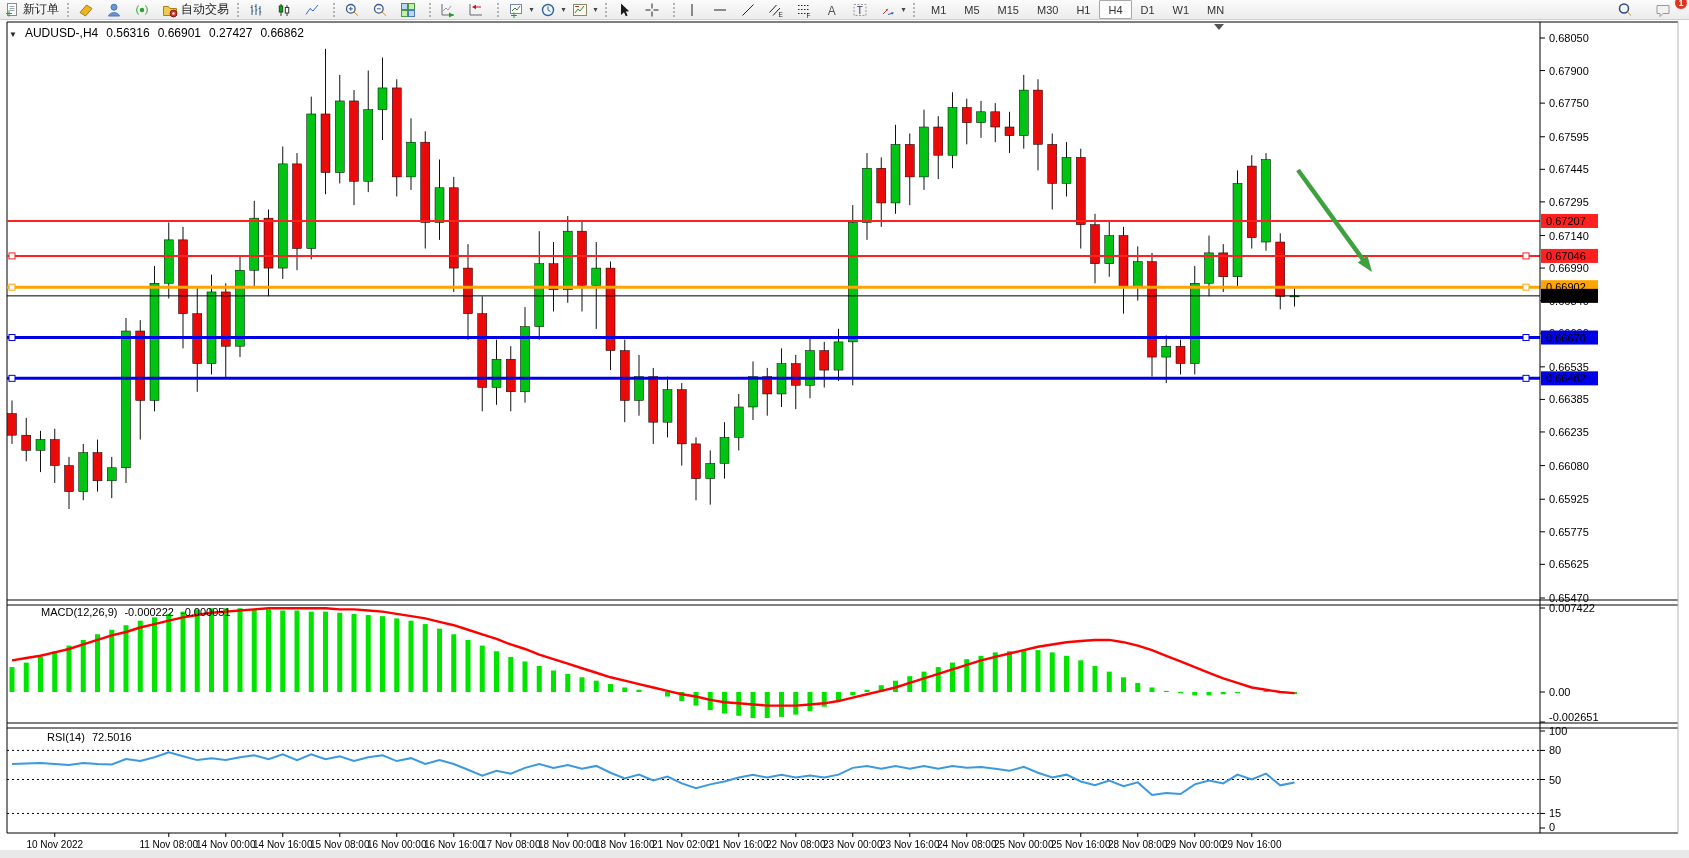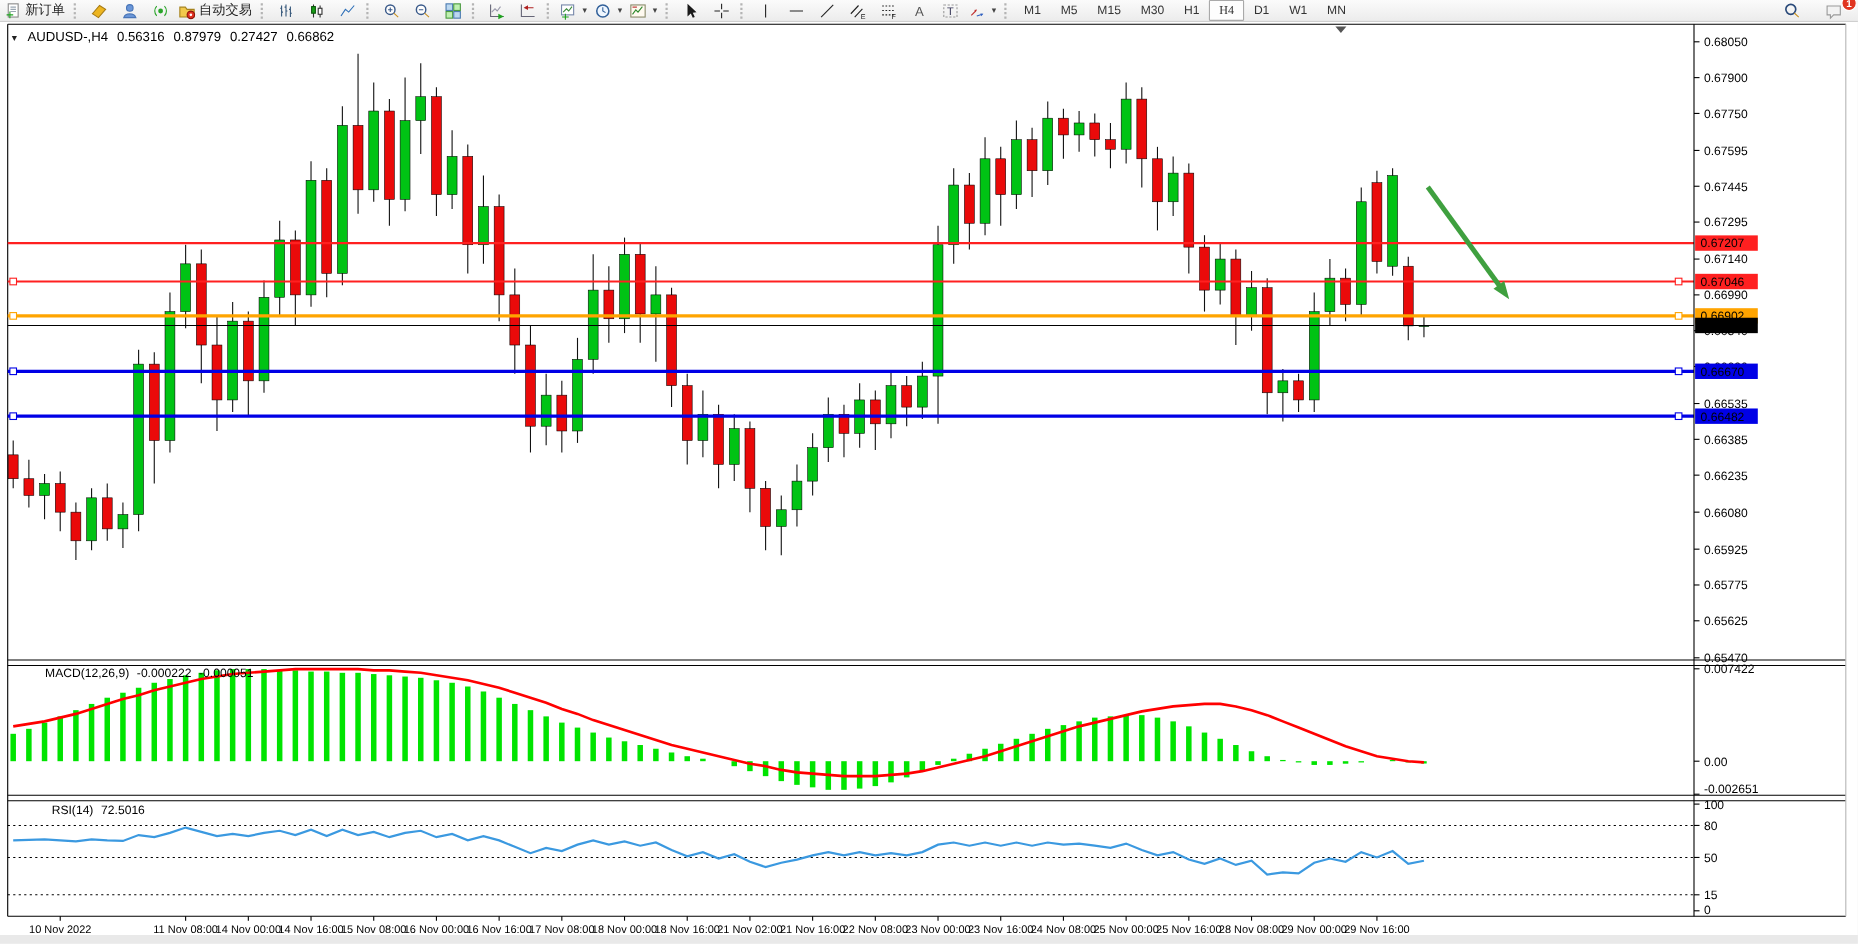--- a/index.html
+++ b/index.html
@@ -2,29 +2,29 @@
 <html><head>
 <meta charset="utf-8">
 <style>
   html,body{margin:0;padding:0;}
   body{width:1689px;height:858px;overflow:hidden;background:#e9e9e9;position:relative;
        font-family:"Liberation Sans",sans-serif;-webkit-font-smoothing:antialiased;}
   
   .toolbar{position:absolute;top:0;left:0;width:1689px;height:20px;display:flex;align-items:center;
            background:linear-gradient(#fbfbfb,#ececec);border-bottom:1px solid #cfcfcf;padding-left:2px;box-sizing:border-box;}
   .tb-grip{width:3px;height:14px;border-left:2px dotted #b4b4b4;margin:0 4px 0 3px;}
-  .tb-btn{height:19px;min-width:24px;display:flex;align-items:center;justify-content:center;gap:3px;
+  .tb-btn{height:19px;min-width:24px;display:flex;align-items:center;gap:3px;
           padding:0 2px;border-radius:2px;cursor:default;}
   .tb-btn span.lbl{font-size:12px;color:#222;white-space:nowrap;padding-right:3px;}
   .ic{width:16px;height:16px;display:block;}
   .ic path,.ic line{stroke-width:1;}
   .caret{font-size:8px;color:#444;width:9px;text-align:center;}
   .tf-group{display:flex;align-items:center;height:20px;}
   .tf-btn{height:17px;padding:0 8px;display:flex;align-items:center;font-size:11px;color:#333;border:1px solid transparent;}
-  .tf-btn.active{background:#fdfdfd;border:1px solid #a9a9a9;border-radius:1px;font-family:Liberation Serif, serif;}
+  .tf-btn.active{background:#fdfdfd;border:1px solid #a9a9a9;border-radius:1px;}
   .tb-right{margin-left:auto;display:flex;align-items:center;margin-right:8px;gap:10px;}
   .chat-wrap{position:relative;}
   .badge{position:absolute;top:-4px;right:-7px;width:12px;height:12px;border-radius:50%;background:#e03420;
          color:#fff;font-size:9px;line-height:12px;text-align:center;font-weight:bold;border:1px solid #fff;}
   
   .chart-area{position:absolute;top:20px;left:0;width:1689px;height:830px;background:#ffffff;}
   #chart-svg{position:absolute;left:0;top:0;}
   #chart-svg text{font-family:"Liberation Sans",sans-serif;font-size:11px;fill:#000;}
   #chart-svg text.tm{font-size:10px;}
   .panel-label{position:absolute;font-size:11px;color:#000;display:flex;gap:7px;align-items:baseline;}
@@ -667,21 +667,21 @@
         <text x="1546" y="362.3410852713178" fill="#fff">0.66482</text>
         <rect x="1541" y="268.86046511627865" width="57" height="14" fill="#000000"></rect>
         <text x="1546" y="279.86046511627865" fill="#fff">0.66862</text>
       </g>
     </svg>
 
   <div class="panel-label" id="main-title">
     <span class="tri">▼</span>
     <span>AUDUSD-,H4</span>
     <span>0.56316</span>
-    <span>0.87979</span>
+    <span>0.66901</span>
     <span>0.27427</span>
     <span>0.66862</span>
   </div>
 
   <div class="panel-label" id="macd-title" style="left:11px;top:586px;margin-left:30px;">
     <span>MACD(12,26,9)</span>
     <span>-0.000222</span>
     <span>-0.000051</span>
   </div>
 

